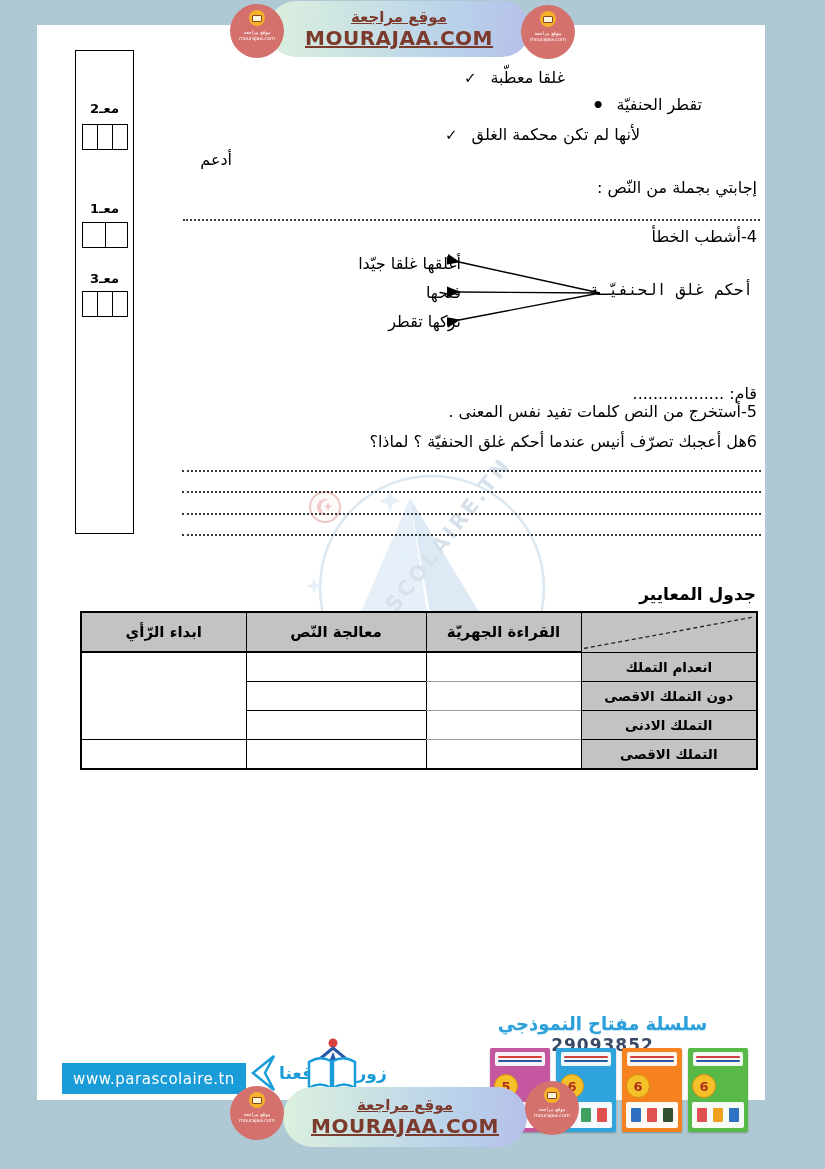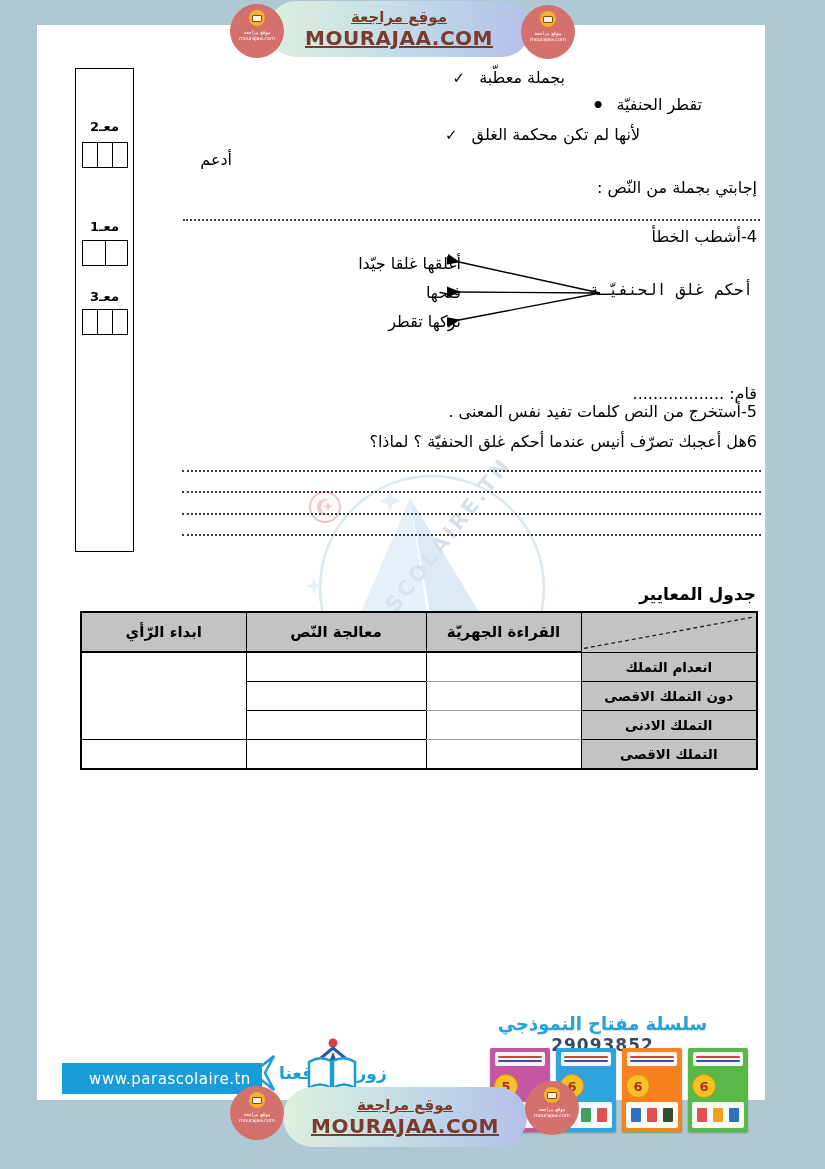--- a/index.html
+++ b/index.html
@@ -28,21 +28,21 @@
     display:flex;flex-direction:column;align-items:center;z-index:31;
   }
   .badge .yc{width:16px;height:16px;border-radius:50%;background:#f3b229;margin-top:6px;
     display:flex;align-items:center;justify-content:center;}
   .badge .yc i{display:block;width:8px;height:5px;background:#fdf3d8;border:1px solid #8a4a20;border-radius:1px;}
   .badge .t1{font-size:5px;color:#fff;margin-top:3px;direction:rtl;line-height:6px;}
   .badge .t2{font-size:5px;color:#fff;line-height:6px;}
   .badge.tl{left:230px;top:4px;} .badge.tr{left:521px;top:5px;}
   .badge.bl{left:230px;top:1086px;} .badge.br{left:525px;top:1081px;}
   
-  .sidebar{position:absolute;left:38px;top:43px;width:57px;height:482px;border:1.5px solid #000;background:#fff;}
+  .sidebar{position:absolute;left:38px;top:25px;width:57px;height:482px;border:1.5px solid #000;background:#fff;}
   .crit-label{position:absolute;width:100%;text-align:center;font-size:13px;font-weight:bold;direction:rtl;}
   .crit-box{position:absolute;left:6px;width:44px;height:24px;display:flex;border:1px solid #000;}
   .crit-box span{flex:1;border-left:1px solid #000;}
   .crit-box span:first-child{border-left:none;}
   
   .txt{position:absolute;direction:rtl;font-size:16px;color:#000;white-space:nowrap;}
   .flexrow{position:absolute;display:flex;align-items:center;direction:ltr;}
   .chk{font-size:15px;font-weight:bold;margin-right:14px;}
   .blt{font-size:20px;font-weight:bold;margin-right:12px;line-height:16px;}
   .artext{direction:rtl;font-size:16px;white-space:nowrap;}
@@ -61,21 +61,21 @@
   table.criteria{border:2.5px solid #000;}
   table.criteria thead th,.corner{height:38px;background:#c3c3c3;font-size:15px;font-weight:bold;}
   table.criteria tbody th{height:28px;background:#c3c3c3;font-size:13.5px;font-weight:bold;}
   table.criteria thead th{border-bottom:2px solid #000;margin-left:13px;}
   .corner{position:relative;border-bottom:2px solid #000;}
   .corner svg{position:absolute;left:0;top:0;}
   td.cell{background:#fff;}
   td.cell.r{border-bottom-color:#9a9a9a;}
   
   .site-banner{position:absolute;left:62px;top:1063px;width:184px;height:31px;background:#1a9cd8;
-    color:#fff;font-size:15px;display:flex;align-items:center;justify-content:center;z-index:5;letter-spacing:.5px;padding-left:16px;}
+    color:#fff;font-size:15px;display:flex;align-items:center;justify-content:center;z-index:5;letter-spacing:.5px;}
   .visit{position:absolute;left:247px;top:1054px;display:flex;align-items:center;z-index:5;}
   .visit .vtxt{font-size:17px;font-weight:bold;color:#1a9cd8;direction:rtl;margin-left:2px;}
   .booklogo{position:absolute;left:303px;top:1034px;z-index:5;}
   .series{position:absolute;left:495px;top:1013px;width:215px;text-align:center;direction:rtl;
     font-size:18px;font-weight:bold;color:#2b9fd9;z-index:5;text-shadow:0 1px 0 #cfe8f5;}
   .phone{position:absolute;left:495px;top:1035px;width:215px;text-align:center;
     font-size:17px;font-weight:bold;color:#3a4a66;letter-spacing:1px;z-index:5;}
   .books{position:absolute;left:490px;top:1048px;display:flex;gap:6px;z-index:6;}
   .book{width:60px;height:84px;border-radius:2px;box-shadow:0 1px 2px rgba(0,0,0,.3);position:relative;}
   .book .bt{position:absolute;left:5px;top:4px;right:5px;height:14px;background:rgba(255,255,255,.92);border-radius:2px;
@@ -126,21 +126,21 @@
     <div class="crit-label" style="top:220px;">معـ3</div>
     <div class="crit-box" style="top:240px;">
         <span></span>
         <span></span>
         <span></span>
       </div>
   </div>
 
   <div class="flexrow" style="top:43px;right:200px;">
     <span class="chk">✓</span>
-    <span class="artext">بجملة معطّبة</span>
+    <span class="artext">غلقا معطّبة</span>
   </div>
   <div class="flexrow" style="top:70px;right:63px;">
     <span class="blt">•</span>
     <span class="artext">تقطر الحنفيّة</span>
   </div>
   <div class="flexrow" style="top:100px;right:125px;">
     <span class="chk">✓</span>
     <span class="artext">لأنها لم تكن محكمة الغلق</span>
   </div>
   <div class="txt" style="top:125px;right:533px;text-align:right;">أدعم</div>

